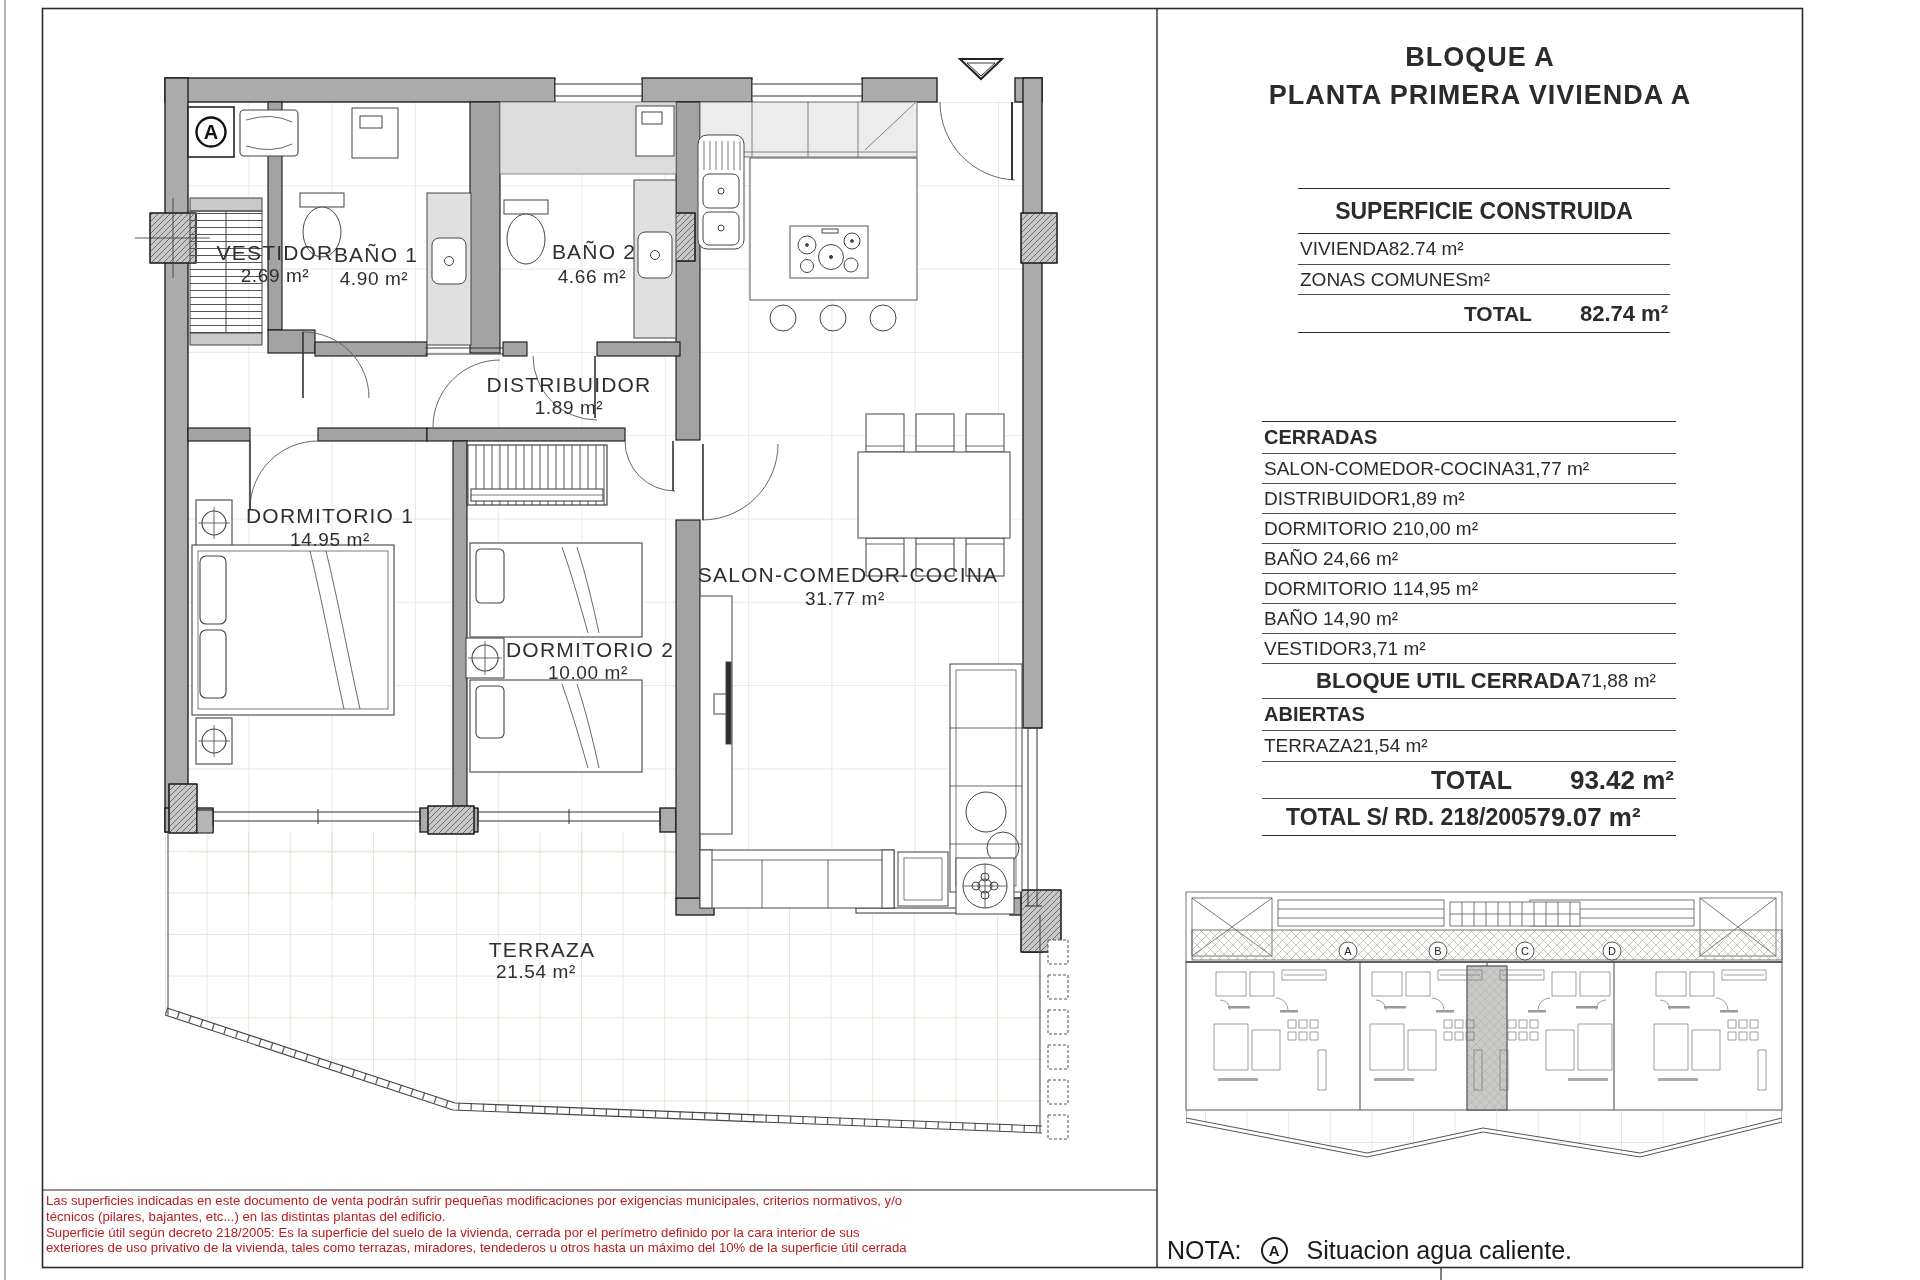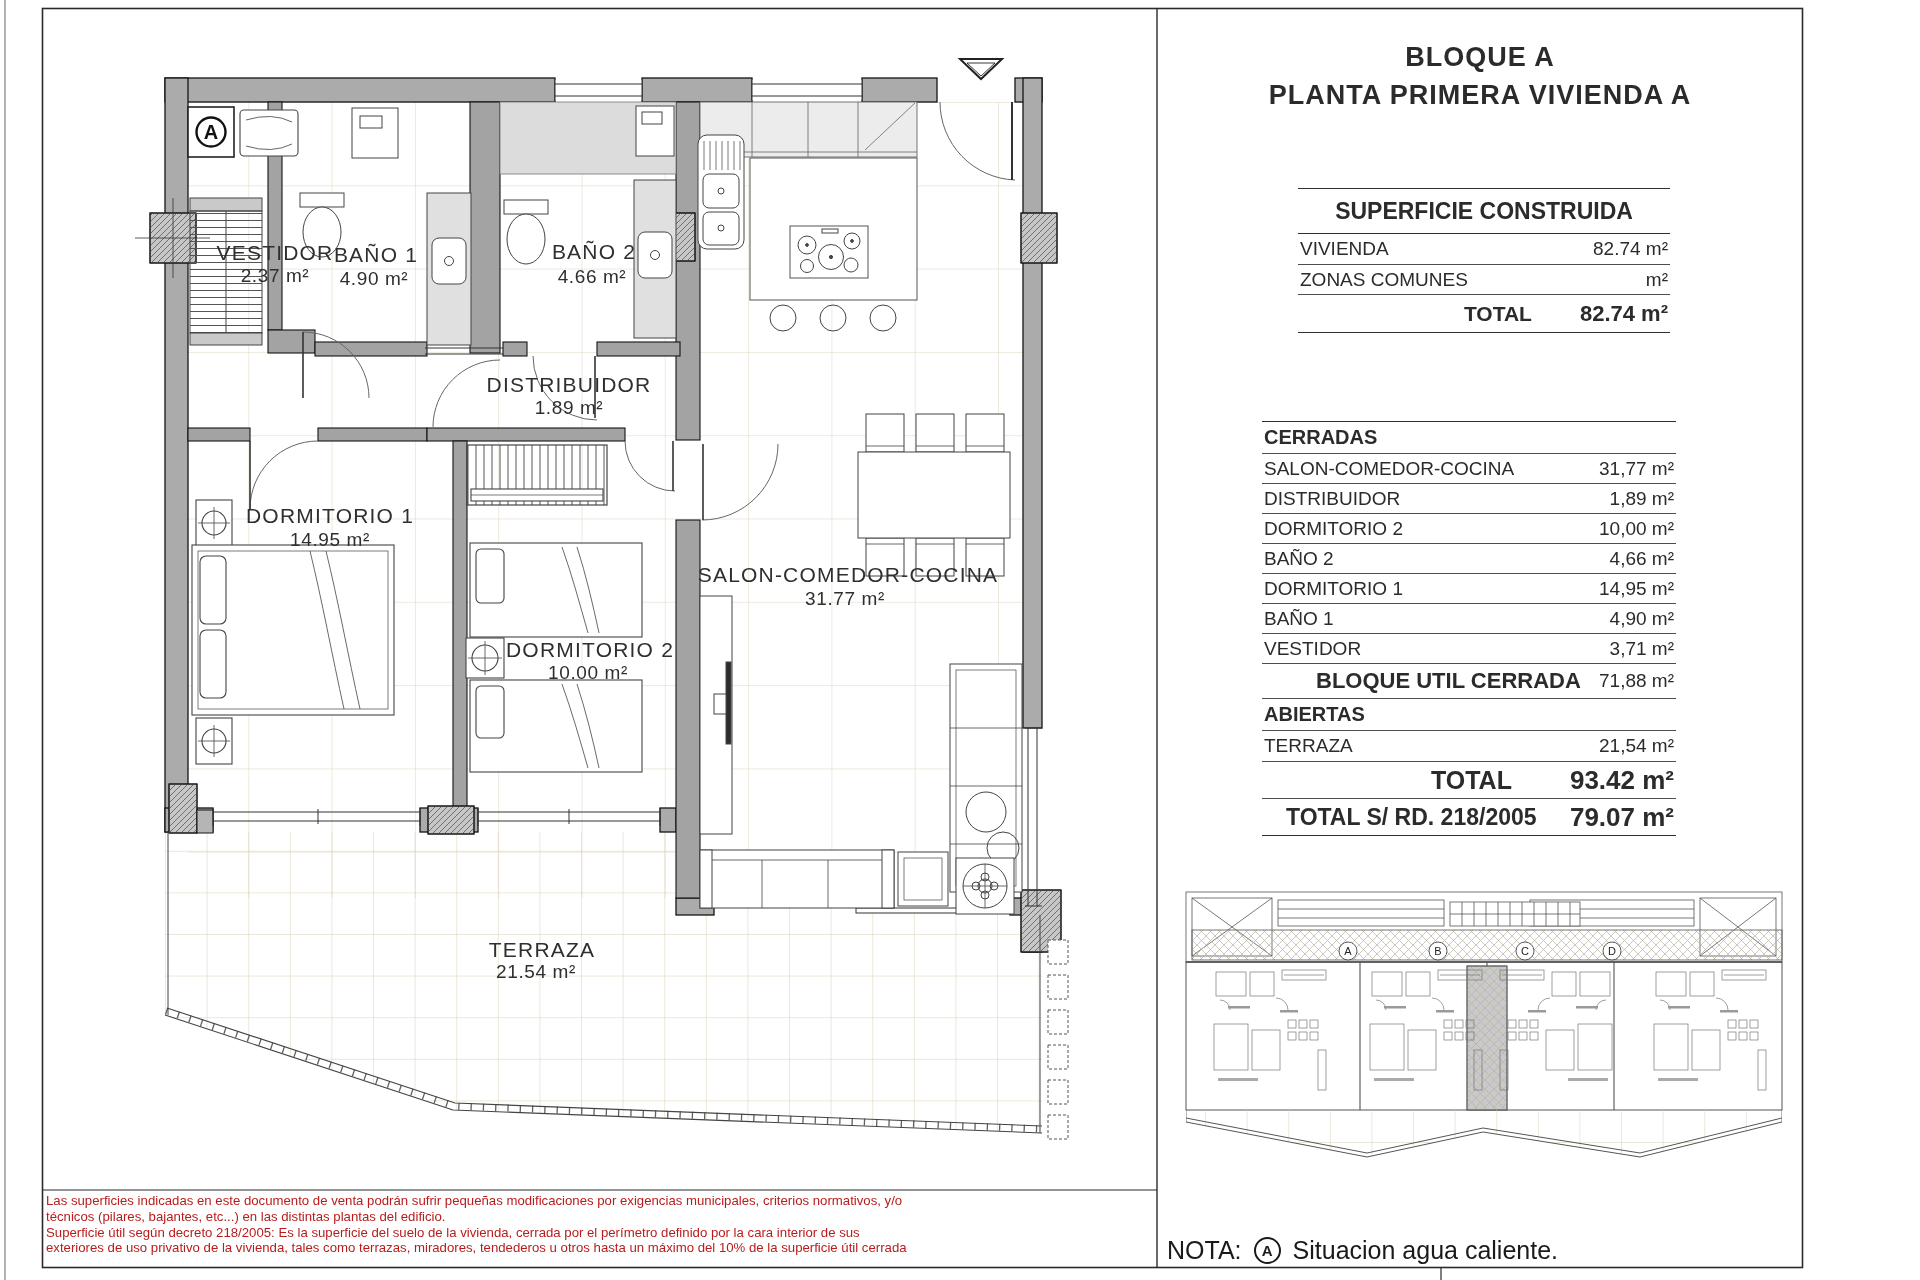--- a/index.html
+++ b/index.html
@@ -8,28 +8,28 @@
   #page{position:absolute;inset:0;}
   svg{position:absolute;left:0;top:0;}
   
   .rlabel{position:absolute;transform:translate(-50%,-50%);white-space:nowrap;
           font-size:21px;letter-spacing:1.2px;color:#2f2f2f;}
   .rarea{font-size:19px;letter-spacing:.6px;}
   
   .title{position:absolute;left:1157px;width:646px;text-align:center;
          font-weight:bold;color:#2b2b2b;font-size:27px;letter-spacing:1px;}
   .tbl{position:absolute;color:#2b2b2b;}
-  .row{display:flex;justify-content:space-between;align-items:center;
+  .row{display:flex;justify-content:flex-start;align-items:center;
        border-bottom:1px solid #4d4d4d;font-size:19px;padding:0 2px;}
   .hdr{justify-content:center;font-weight:bold;}
   .b{font-weight:bold;}
   .footnote{position:absolute;left:46px;top:1193px;width:1060px;
             font-size:13.2px;line-height:15.8px;color:#b91c1c;}
   .nota{position:absolute;left:1167px;top:1236px;font-size:25px;color:#1a1a1a;
-        display:flex;align-items:center;gap:12px;}
+        display:flex;align-items:center;gap:19px;}
   .circleA{display:inline-flex;width:23px;height:23px;border:2px solid #1a1a1a;
            border-radius:50%;font-size:15px;font-weight:bold;
            align-items:center;justify-content:center;}
 </style>
 </head>
 <body>
 
 <div id="page">
 
 <svg width="1920" height="1280" viewBox="0 0 1920 1280">
@@ -344,21 +344,21 @@
     <circle cx="1525" cy="951" r="9" fill="#fff" stroke="#333"></circle>
     <circle cx="1612" cy="951" r="9" fill="#fff" stroke="#333"></circle>
     <text x="1348" y="955" font-size="11" text-anchor="middle" fill="#222" stroke="none">A</text>
     <text x="1438" y="955" font-size="11" text-anchor="middle" fill="#222" stroke="none">B</text>
     <text x="1525" y="955" font-size="11" text-anchor="middle" fill="#222" stroke="none">C</text>
     <text x="1612" y="955" font-size="11" text-anchor="middle" fill="#222" stroke="none">D</text>
   </g>
 </svg>
 
 <div class="rlabel" style="left:275px;top:253px">VESTIDOR</div>
-<div class="rlabel rarea" style="left:275px;top:276px">2.37 m²</div>
+<div class="rlabel rarea" style="left:275px;top:276px">2.69 m²</div>
 <div class="rlabel" style="left:376px;top:255px">BAÑO 1</div>
 <div class="rlabel rarea" style="left:374px;top:279px">4.90 m²</div>
 <div class="rlabel" style="left:594px;top:252px">BAÑO 2</div>
 <div class="rlabel rarea" style="left:592px;top:277px">4.66 m²</div>
 <div class="rlabel" style="left:569px;top:385px">DISTRIBUIDOR</div>
 <div class="rlabel rarea" style="left:569px;top:408px">1.89 m²</div>
 <div class="rlabel" style="left:330px;top:516px">DORMITORIO 1</div>
 <div class="rlabel rarea" style="left:330px;top:540px">14.95 m²</div>
 <div class="rlabel" style="left:590px;top:650px">DORMITORIO 2</div>
 <div class="rlabel rarea" style="left:588px;top:673px">10.00 m²</div>

